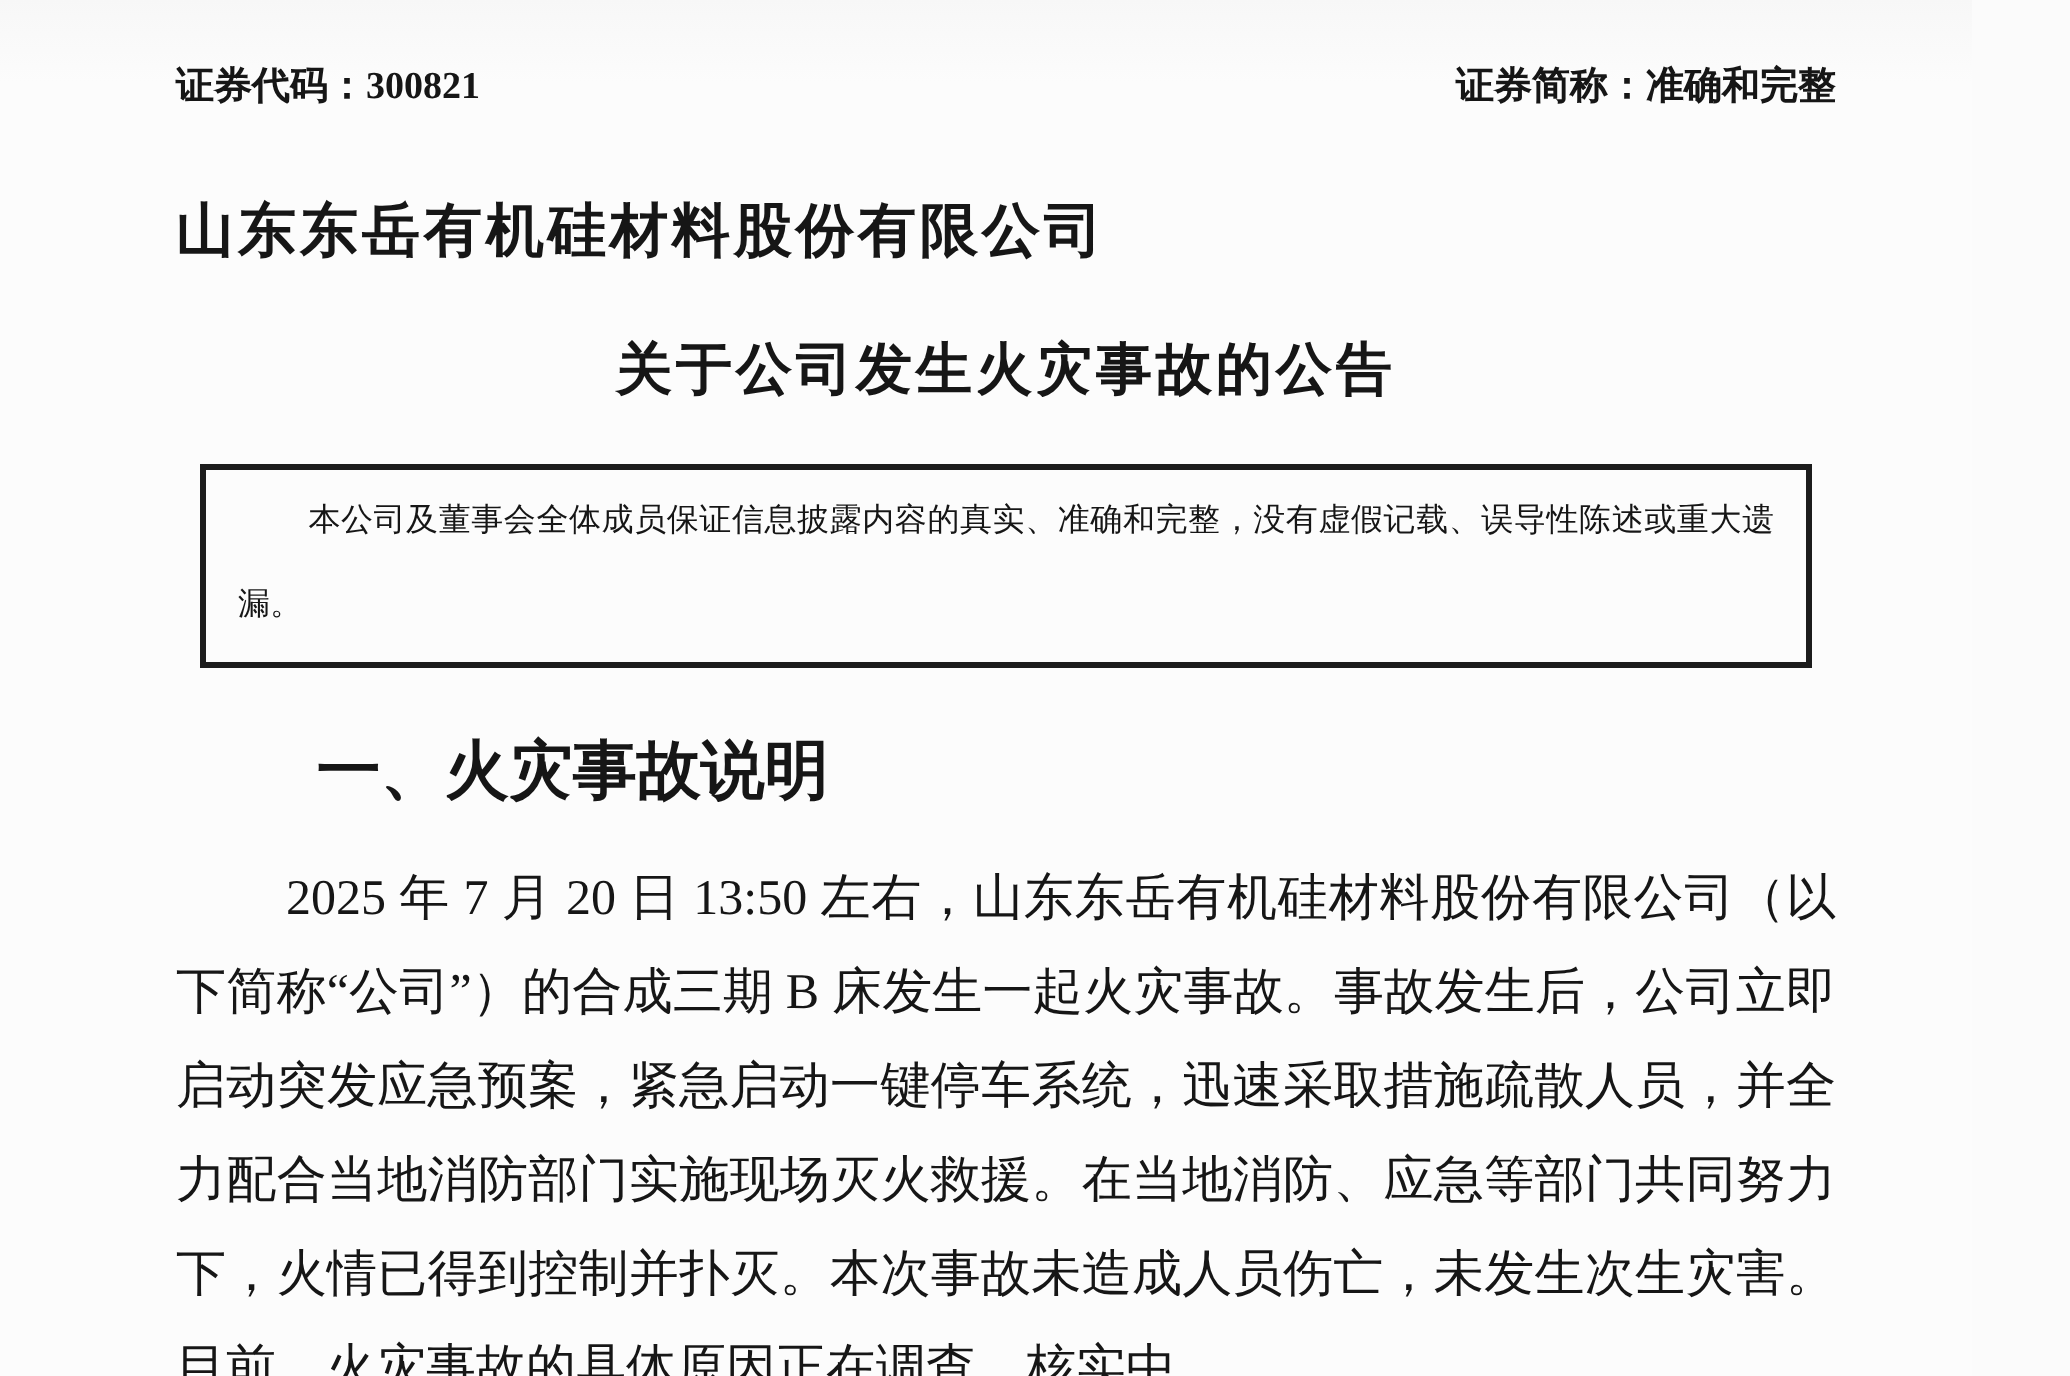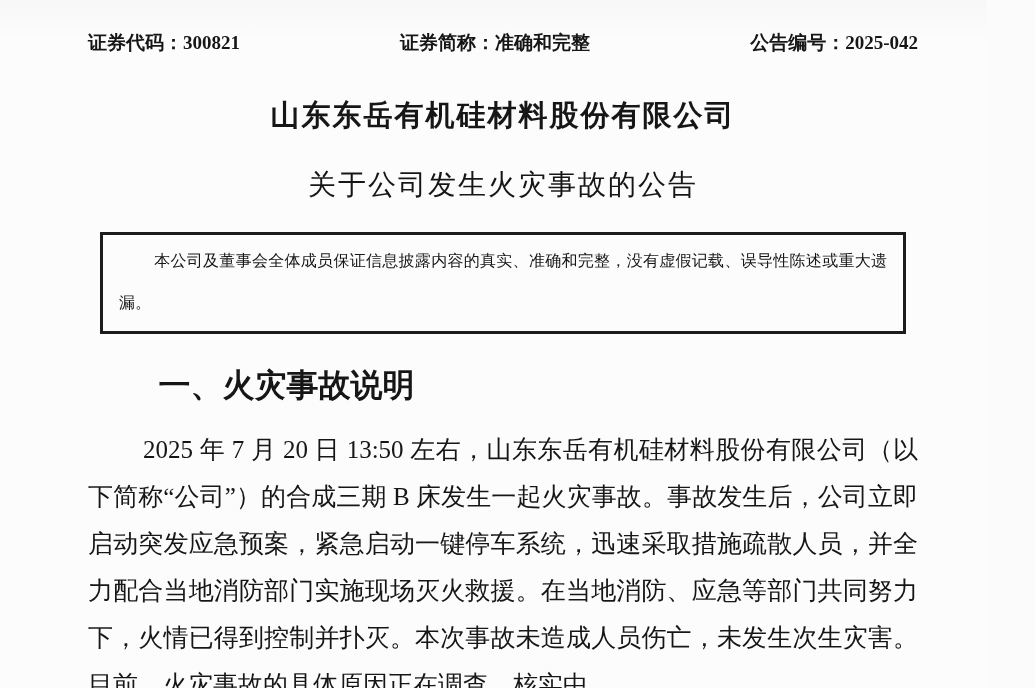--- a/index.html
+++ b/index.html
@@ -18,30 +18,30 @@
   }
   .doc-header {
     display: flex;
     justify-content: space-between;
     align-items: baseline;
     font-size: 19px;
     font-weight: 700;
     white-space: nowrap;
   }
   .title-company {
-    text-align: center;
+    text-align: left;
     font-size: 29px;
     font-weight: 700;
     letter-spacing: 2px;
     margin-top: 40px;
   }
   .title-subject {
     text-align: center;
     font-size: 28px;
-    font-weight: 400;
+    font-weight: 700;
     letter-spacing: 2px;
     margin-top: 30px;
   }
   .disclaimer {
     border: 3px solid #1c1c1c;
     margin: 28px 12px 0 12px;
     padding: 5px 16px 7px 16px;
   }
   .disclaimer p {
     font-size: 16px;
@@ -64,21 +64,20 @@
   }
 </style>
 </head>
 <body>
 
 <div class="page">
 
   <div class="doc-header">
     <span>证券代码：300821</span>
     <span>证券简称：准确和完整</span>
-    <span>公告编号：2025-042</span>
   </div>
 
   <h1 class="title-company">山东东岳有机硅材料股份有限公司</h1>
 
   <h2 class="title-subject">关于公司发生火灾事故的公告</h2>
 
   <div class="disclaimer">
     <p>本公司及董事会全体成员保证信息披露内容的真实、准确和完整，没有虚假记载、误导性陈述或重大遗漏。</p>
   </div>
 

